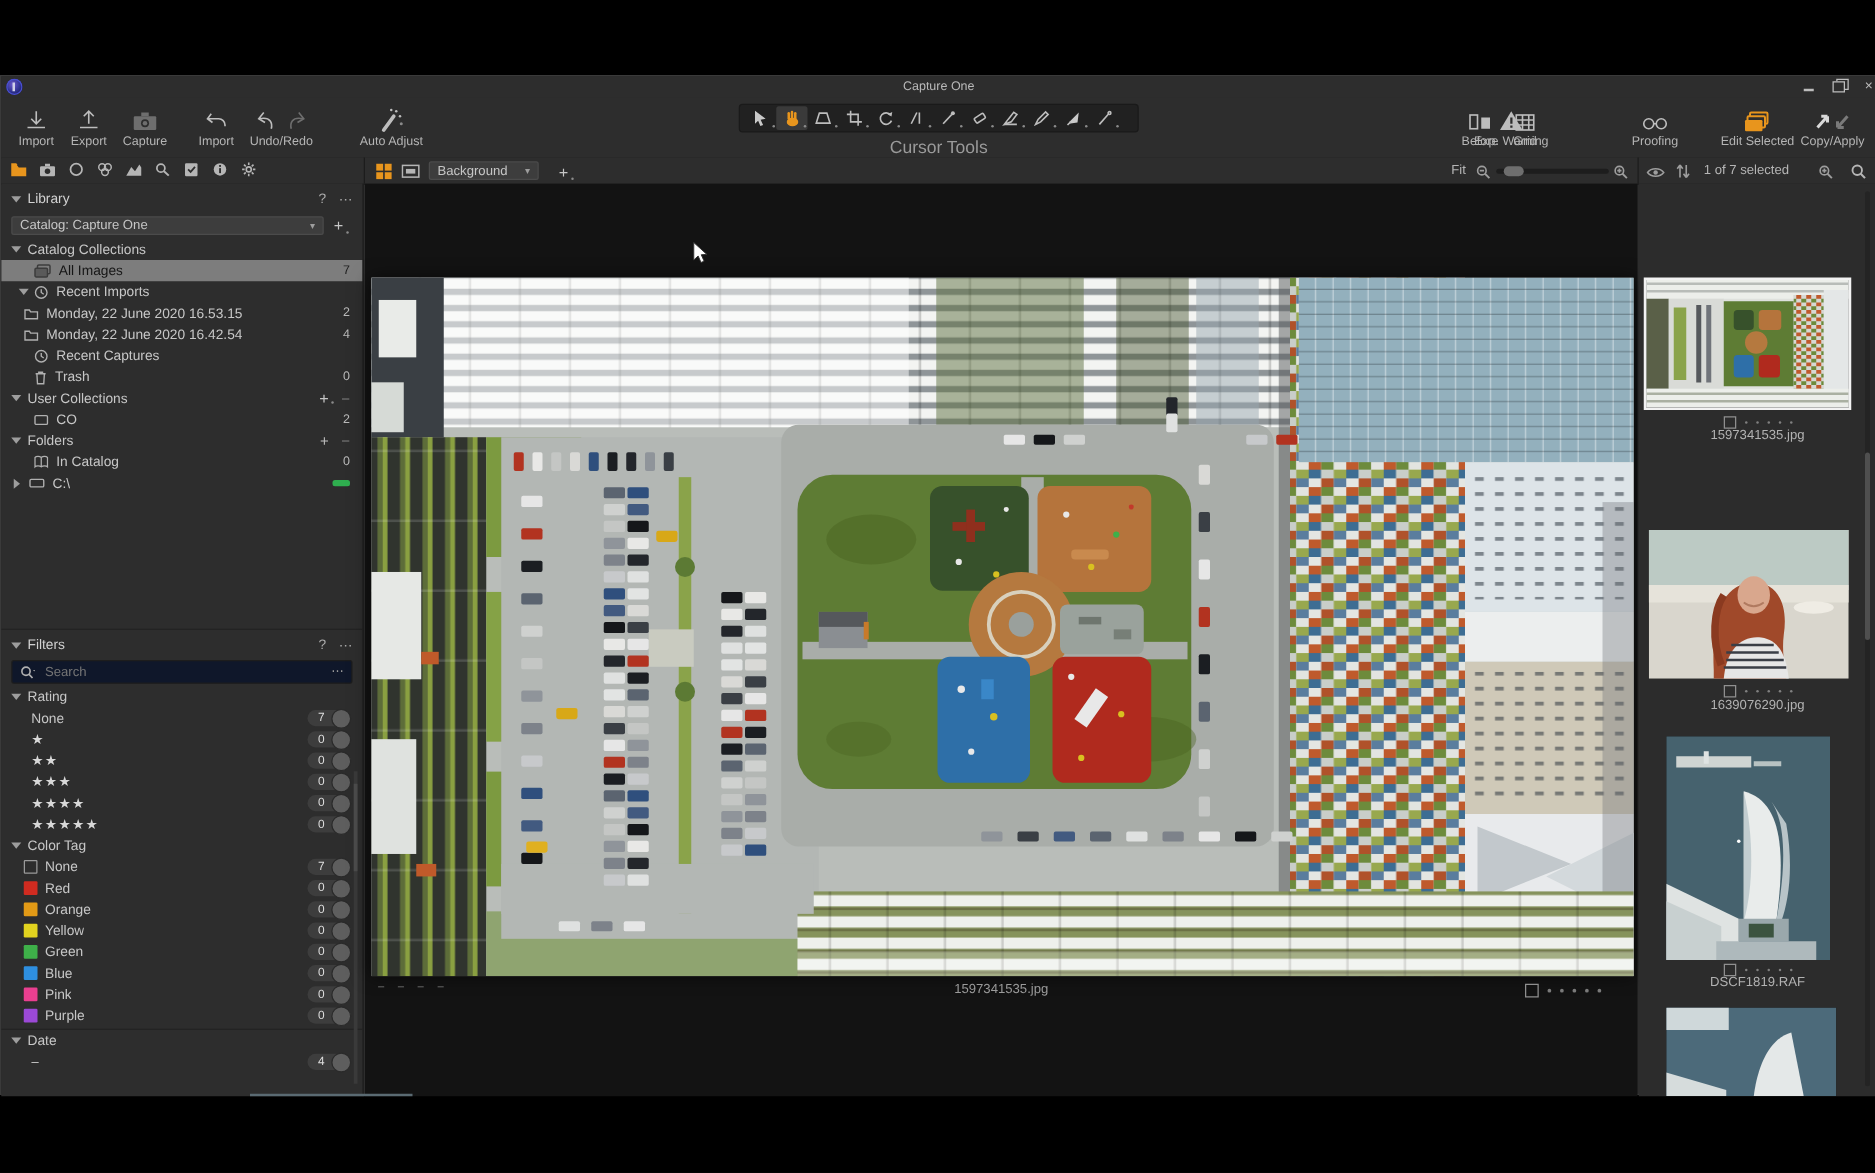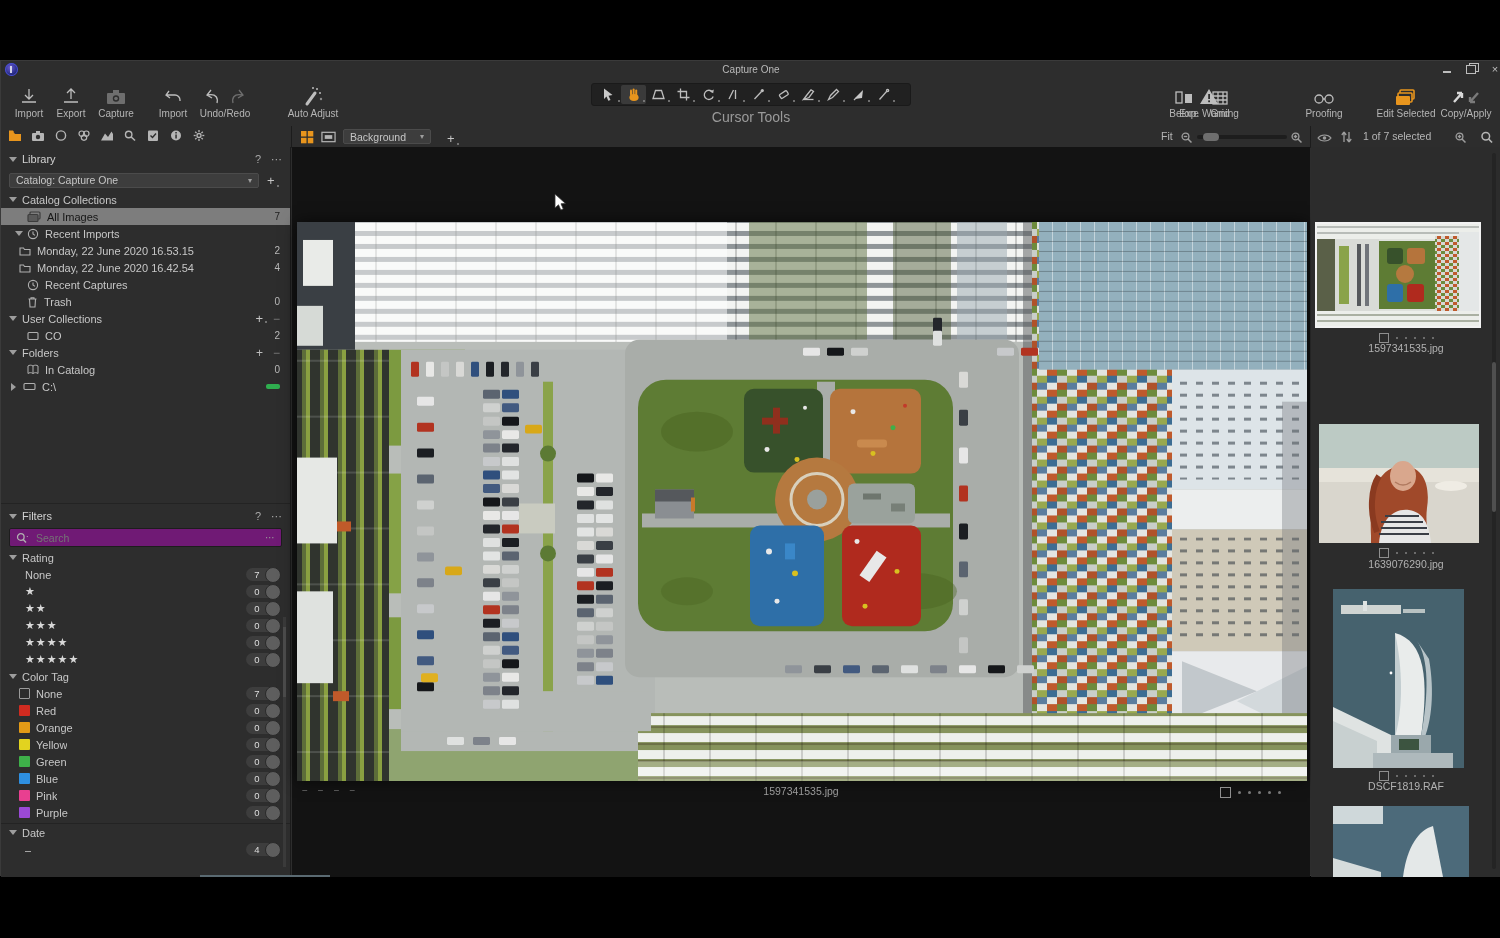--- a/index.html
+++ b/index.html
@@ -53,21 +53,21 @@
   .lrow .cnt{margin-left:auto;font-size:10px;color:#b9b9b9;}
   .lrow.sel{background:#7d7d7d;color:#161616;}
   .lrow.sel .cnt{color:#1d1d1d;}
   .ind1{padding-left:8px;} .ind2{padding-left:26px;} .ind3{padding-left:18px;}
   .hplus{margin-left:auto;display:flex;gap:10px;color:#bdbdbd;font-size:12px;line-height:10px;}
   .hplus .dim{color:#7c7c7c;}
   .ticon{flex:0 0 auto;display:flex;}
   .catrow{display:flex;align-items:center;height:22px;padding:0 8px;}
   .plusbtn{margin-left:8px;color:#c6c6c6;font-size:13px;position:relative;}
   .plusbtn::after{content:"";position:absolute;right:-4px;bottom:1px;width:2px;height:2px;border-radius:50%;background:#8a8a8a;}
-  .searchbox{margin:2px 8px;height:17px;background:#701a75;border:1px solid #1d1d1d;border-radius:2px;display:flex;align-items:center;padding:0 6px;}
+  .searchbox{margin:2px 8px;height:17px;background:#0f172a;border:1px solid #1d1d1d;border-radius:2px;display:flex;align-items:center;padding:0 6px;}
   .searchbox input{flex:1;background:transparent;border:none;outline:none;color:#bdbdbd;font-size:10.5px;font-family:inherit;margin-left:5px;}
   .searchbox .more{color:#9a9a9a;font-size:10px;}
   .pill{width:34px;height:13px;border-radius:7px;background:#3d3d3d;position:relative;flex:0 0 auto;margin-left:auto;}
   .pill b{position:absolute;left:0;right:12px;top:0;text-align:center;font-weight:normal;font-size:9.5px;color:#dedede;line-height:13px;}
   .pill::after{content:"";position:absolute;right:-1px;top:-1px;width:14px;height:14px;border-radius:50%;background:#5e5e5e;border:1px solid #2a2a2a;}
   .swatch{width:11px;height:11px;flex:0 0 auto;border-radius:1px;}
   .swatch.none{background:transparent;border:1px solid #9a9a9a;box-sizing:border-box;}
   .stars{color:#d8d8d8;letter-spacing:1px;}
   .divline{height:1px;background:#232323;margin:0;}
   .greenpill{margin-left:auto;width:14px;height:5px;border-radius:2px;background:#2fae4f;}

